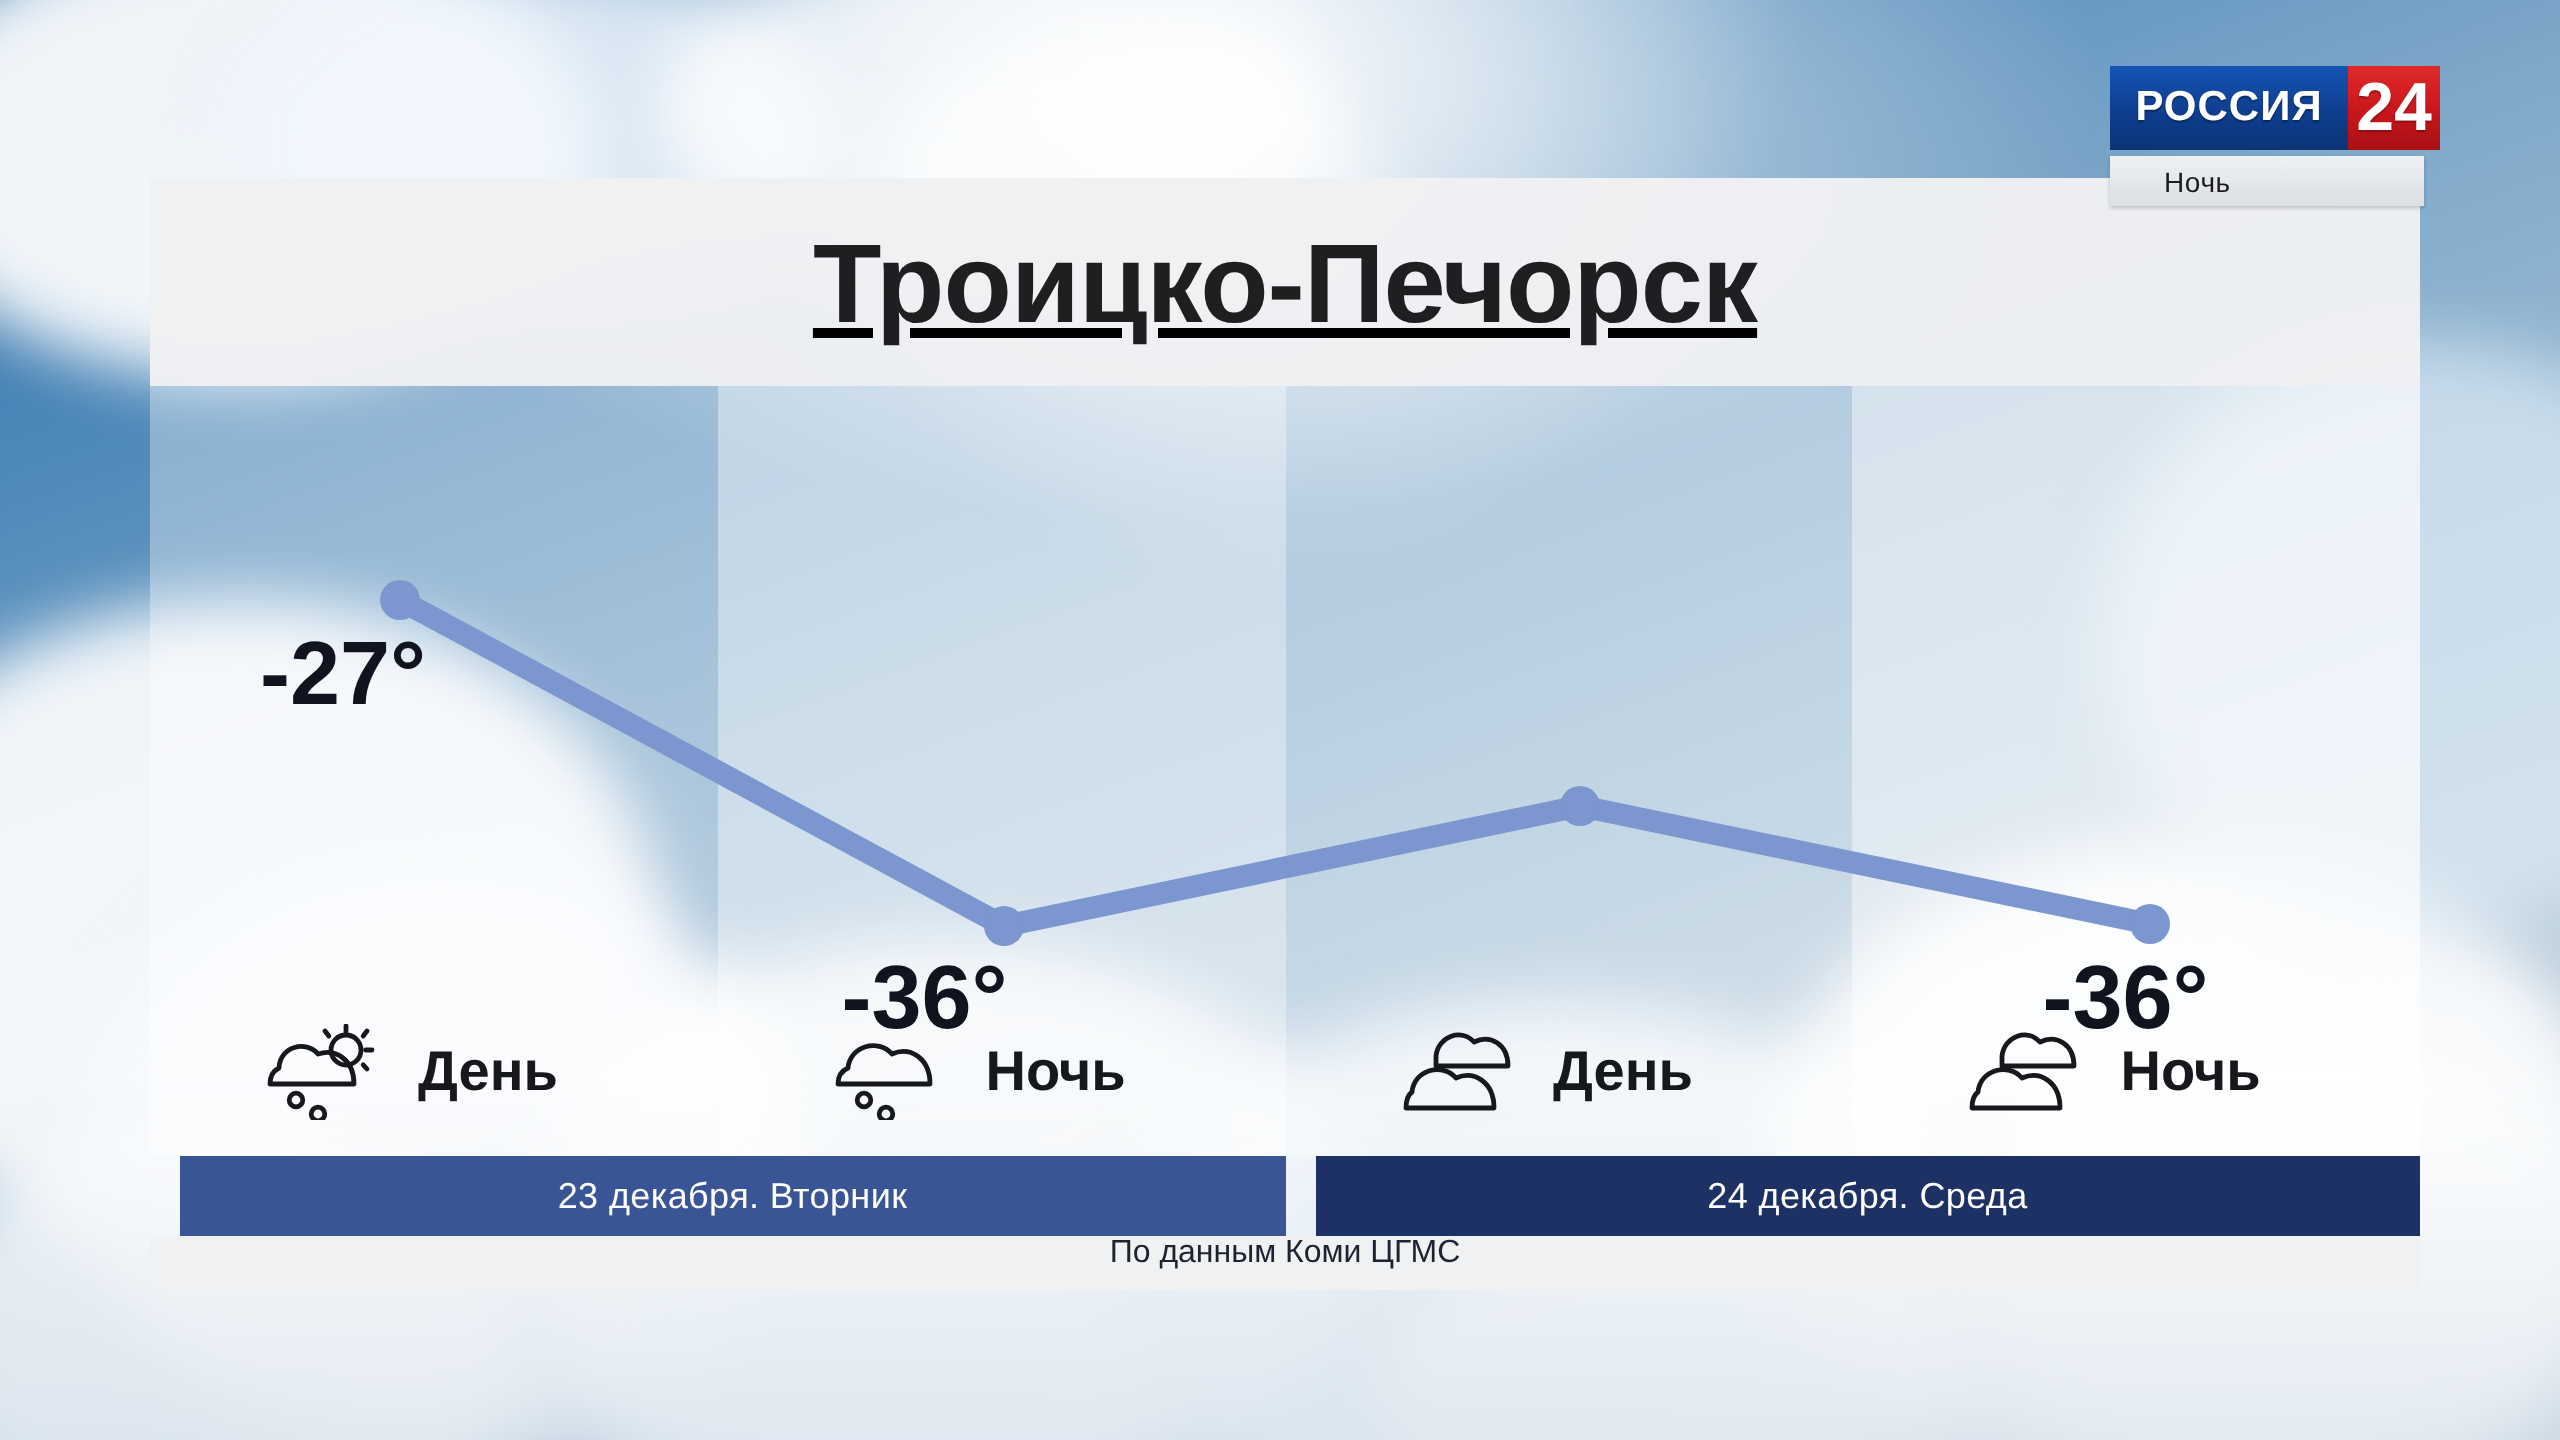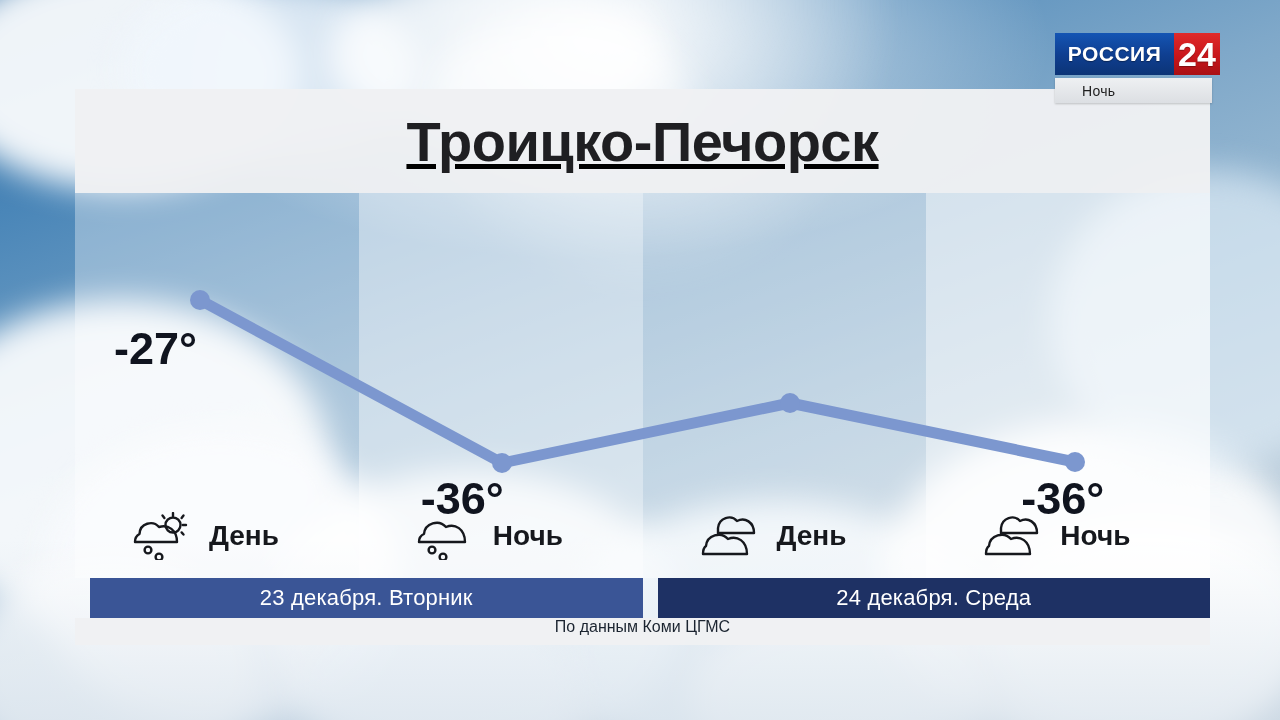--- a/index.html
+++ b/index.html
@@ -98,21 +98,21 @@
   }
 
   .icon-row { position:absolute; left:0; bottom:18px; width:100%;
     display:flex; align-items:center; gap:14px; padding-left:58px; }
   .wx-icon { width:62px; height:48px; flex:none; }
   .daypart-label { font-size:28px; font-weight:bold; color:#16181d; }
 
   .dates-bar { display:flex; height:40px; }
   .date-cell {
     flex:1; display:flex; align-items:center; justify-content:center;
-    color:#ffffff; font-size:22px; letter-spacing:0.2px;margin-left:15px;
+    color:#ffffff; font-size:18px; letter-spacing:0.2px;margin-left:15px;
   }
   .date-cell.d1 { background:#3a5596; }
   .date-cell.d2 { background:#1e3164; }
 
   .source-bar {
     height:27px; background:rgba(240,241,243,0.97);
     display:flex; align-items:flex-start; justify-content:center;
     color:#1b2430; font-size:16px;
   }
 </style>
@@ -149,21 +149,21 @@
 
 <div id="forecast-card">
 
   <div class="card-title-bar">
     <div class="card-title">Троицко-Печорск</div>
   </div>
 
   <div class="chart-area">
 
     <div class="col tint-a">
-      <div class="temp-label" style="left:39px; top:118px;margin-top:12px;">-27°</div>
+      <div class="temp-label" style="left:55px; top:118px;">-27°</div>
       <div class="icon-row">
         <svg class="wx-icon" viewBox="0 0 62 48">
           <g fill="none" stroke="#16181d" stroke-width="2.4" stroke-linecap="round">
             <circle cx="40" cy="13" r="7.5"></circle>
             <line x1="40" y1="1" x2="40" y2="4"></line>
             <line x1="50.5" y1="3.5" x2="48.6" y2="6"></line>
             <line x1="53" y1="13" x2="49.8" y2="13"></line>
             <line x1="29.5" y1="3.5" x2="31.4" y2="6"></line>
             <line x1="50.5" y1="22.5" x2="48.6" y2="20.4"></line>
             <path d="M2 30 H44 C44 18 35 12 26 15 C20 8 7 11 6.5 22 C3.5 23.5 2 26.5 2 30 Z" stroke-linejoin="round"></path>

